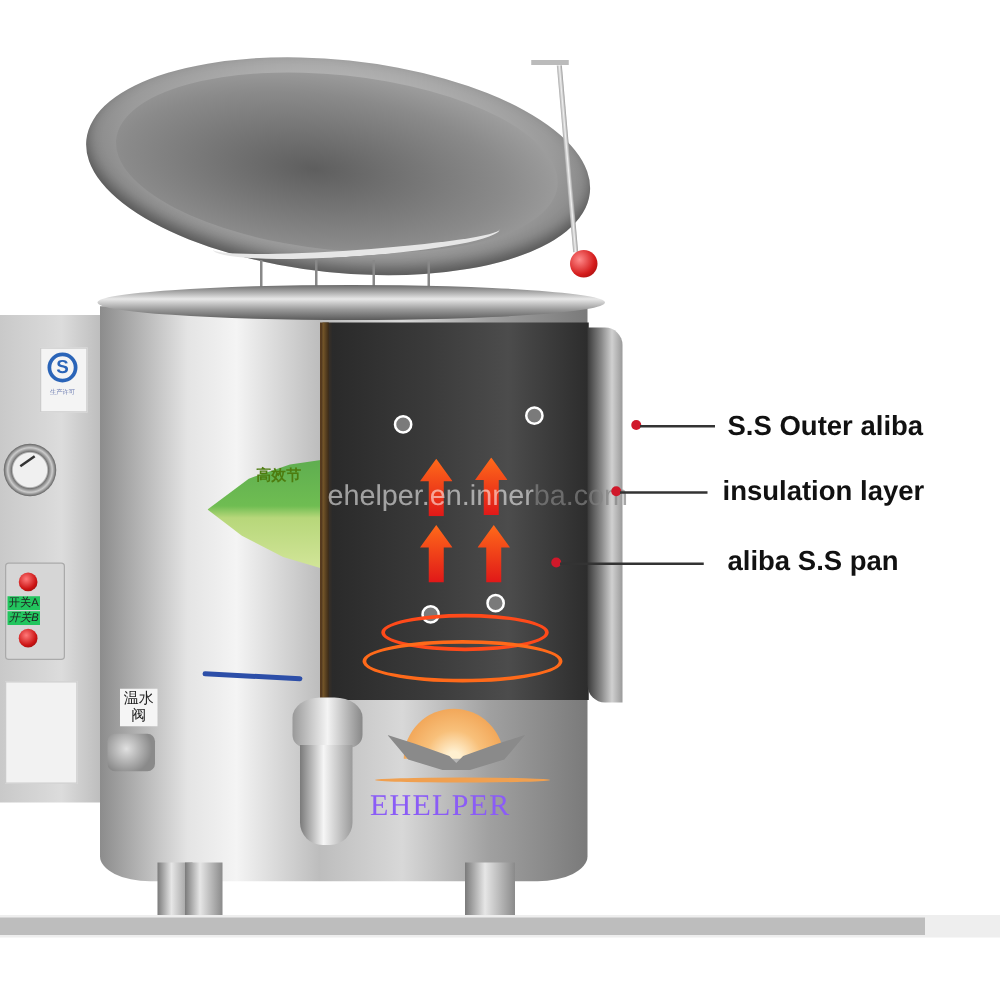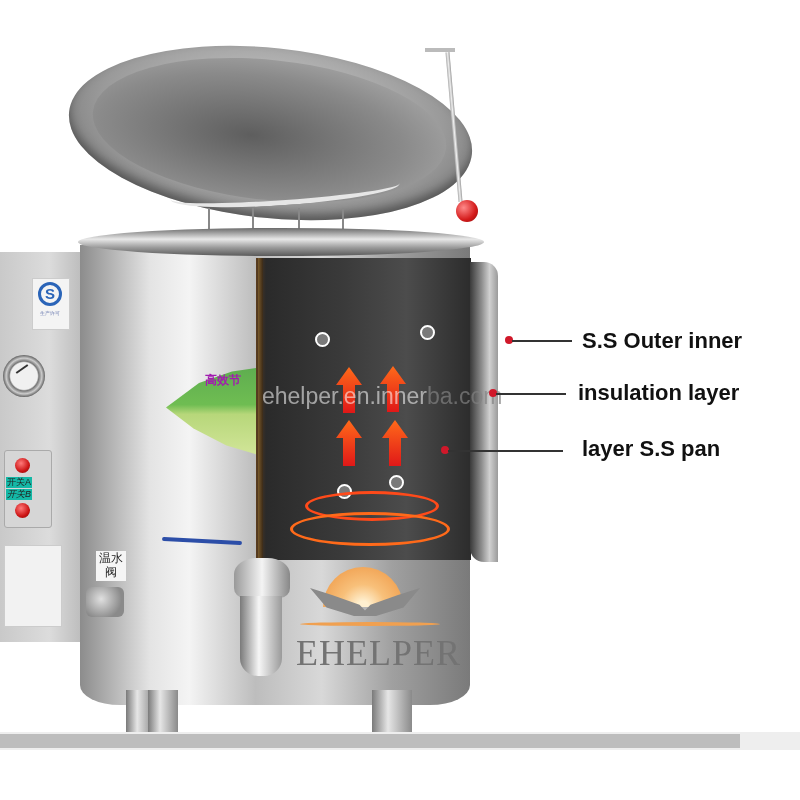--- a/index.html
+++ b/index.html
@@ -30,28 +30,28 @@
 
   
   .sidebox { left:0px; top:252px; width:82px; height:390px; background: linear-gradient(90deg,#c9c9c9,#dcdcdc 60%,#bcbcbc); border-right:2px solid #9a9a9a; }
   .cert { left:32px; top:278px; width:36px; height:50px; background:#f4f4f4; border:1px solid #ccc; }
   .cert-logo { left:38px; top:282px; width:24px; height:24px; border-radius:50%; border:3px solid #2a64b8; box-sizing:border-box; color:#2a64b8; font-weight:bold; font-size:15px; line-height:18px; text-align:center; }
   .cert-text { left:34px; top:310px; width:32px; font-size:5px; color:#6a7ab0; text-align:center; }
   .gauge-ring { left:3px; top:355px; width:42px; height:42px; border-radius:50%; background:radial-gradient(circle,#f0f0f0 45%,#777 50%,#ccc 60%,#555 72%,#bbb 80%); }
   .gauge-needle { left:15px; top:368px; width:14px; height:2px; background:#333; transform: rotate(-35deg); }
   .switch-plate { left:4px; top:450px; width:46px; height:76px; background:#d6d6d6; border:1px solid #aaa; border-radius:3px; }
   .red-btn { width:15px; height:15px; border-radius:50%; background: radial-gradient(circle at 40% 35%,#ff7a7a,#cc1414 60%,#7a0a0a); }
-  .switch-label { left:6px; font-size:9px; color:#222; background:#14b8a6; padding:0 1px; line-height:11px; }
+  .switch-label { left:6px; font-size:9px; color:#222; background:#22c55e; padding:0 1px; line-height:11px; }
   .manual { left:4px; top:545px; width:56px; height:80px; background:#f2f2f2; border:1px solid #ccc; font-size:4px; color:#777; overflow:hidden; }
 
   
   .sticker { left:155px; top:362px; width:110px; height:95px;
     background: linear-gradient(180deg,#5cab4f 0%, #6fbd52 45%, #b7d77a 55%, #d3e69a 100%);
     clip-path: polygon(10% 48%, 40% 22%, 70% 10%, 100% 5%, 100% 100%, 65% 88%, 35% 70%); }
-  .sticker-title { left:205px; top:372px; font-size:12px; color:#a21caf; font-weight:bold; }
+  .sticker-title { left:205px; top:372px; font-size:12px; color:#4d7c0f; font-weight:bold; }
 
   
   .panel { left:256px; top:258px; width:215px; height:302px;
     background: linear-gradient(90deg,#5a3c1e 0px,#2a2a2a 10px,#3a3a3a 40%,#4c4c4c 70%,#2c2c2c 100%);
     border-radius:0 0 0 0; }
   .panel-edge { left:258px; top:258px; width:5px; height:300px; background:linear-gradient(90deg,#7a5a2a,#3a2a18); }
 
   .outer-shell { left:470px; top:262px; width:28px; height:300px;
     background: linear-gradient(90deg,#3a3a3a 0%,#8a8a8a 40%,#d0d0d0 70%,#9a9a9a 100%);
     border-radius:0 14px 0 14px; }
@@ -72,21 +72,21 @@
   .blue-bar { left:162px; top:539px; width:80px; height:4px; background:#2c4ea8; border-radius:2px; transform: rotate(3deg); }
   .drain-label { left:96px; top:551px; width:30px; height:30px; background:#f5f5f5; font-size:12px; color:#222; line-height:14px; text-align:center; }
   .drain-valve { left:86px; top:587px; width:38px; height:30px; background:radial-gradient(circle at 40% 40%,#e0e0e0,#8a8a8a 70%); border-radius:6px; }
   .faucet-top { left:234px; top:558px; width:56px; height:40px; background: linear-gradient(90deg,#999,#f4f4f4 50%,#888); border-radius:40% 40% 10px 10px; }
   .faucet-spout { left:240px; top:596px; width:42px; height:80px; background: linear-gradient(90deg,#7a7a7a,#f6f6f6 45%,#9a9a9a); border-radius:0 0 18px 18px; }
 
   
   .logo-sun { left:323px; top:567px; width:80px; height:40px; border-radius:80px 80px 0 0; background: radial-gradient(circle at 50% 100%, #fff0d0 10%, #f8c07a 40%, #f0a050 80%); }
   .logo-hands { left:310px; top:588px; width:110px; height:28px; background:#8a8a8a; clip-path: polygon(0 0, 20% 25%, 45% 60%, 50% 80%, 55% 60%, 80% 25%, 100% 0, 85% 70%, 60% 100%, 40% 100%, 15% 70%); }
   .logo-swoosh { left:300px; top:622px; width:140px; height:4px; background:#f0a050; border-radius:50%; }
-  .logo-text { left:296px; top:632px; font-family:"Liberation Serif", serif; font-size:36px; color:#737373; letter-spacing:1px;text-align:center; }
+  .logo-text { left:296px; top:632px; font-family:"Liberation Serif", serif; font-size:24px; color:#8b5cf6; letter-spacing:1px;text-align:center; }
 
   
   .leg { top:690px; width:28px; height:42px; background: linear-gradient(90deg,#7a7a7a,#e6e6e6 40%,#8a8a8a); }
 
   
   .scroll-track { left:0px; top:732px; width:800px; height:18px; background:#eeeeee; }
   .scroll-thumb { left:0px; top:734px; width:740px; height:14px; background:#bdbdbd; }
 </style>
 </head>
 <body>
@@ -149,29 +149,29 @@
   <polygon points="13,0 26,18 19,18 19,46 7,46 7,18 0,18" fill="url(#ag)"></polygon>
 </svg>
 
 <div class="abs coil" style="left:305px;top:491px;width:128px;height:24px;border-color:#ff4a1a;"></div>
 <div class="abs coil" style="left:290px;top:512px;width:154px;height:28px;"></div>
 
 <div class="abs watermark"><span>ehelper.en.inner</span><span class="watermark-tail">ba.com</span></div>
 
 <div class="abs red-dot" style="left:505px;top:336px;"></div>
 <div class="abs leader" style="left:512px;top:340px;width:60px;"></div>
-<div class="abs callout-label" style="left:582px;top:328px;">S.S Outer inner</div>
+<div class="abs callout-label" style="left:582px;top:328px;">S.S Outer aliba</div>
 
 <div class="abs red-dot" style="left:489px;top:389px;"></div>
 <div class="abs leader" style="left:496px;top:393px;width:70px;"></div>
 <div class="abs callout-label" style="left:578px;top:380px;">insulation layer</div>
 
 <div class="abs red-dot" style="left:441px;top:446px;"></div>
 <div class="abs leader" style="left:448px;top:450px;width:115px;"></div>
-<div class="abs callout-label" style="left:582px;top:436px;">layer S.S pan</div>
+<div class="abs callout-label" style="left:582px;top:436px;">aliba S.S pan</div>
 
 <div class="abs blue-bar"></div>
 <div class="abs drain-label">温水阀</div>
 <div class="abs drain-valve"></div>
 <div class="abs faucet-top"></div>
 <div class="abs faucet-spout"></div>
 
 <div class="abs logo-sun"></div>
 <div class="abs logo-hands"></div>
 <div class="abs logo-swoosh"></div>

